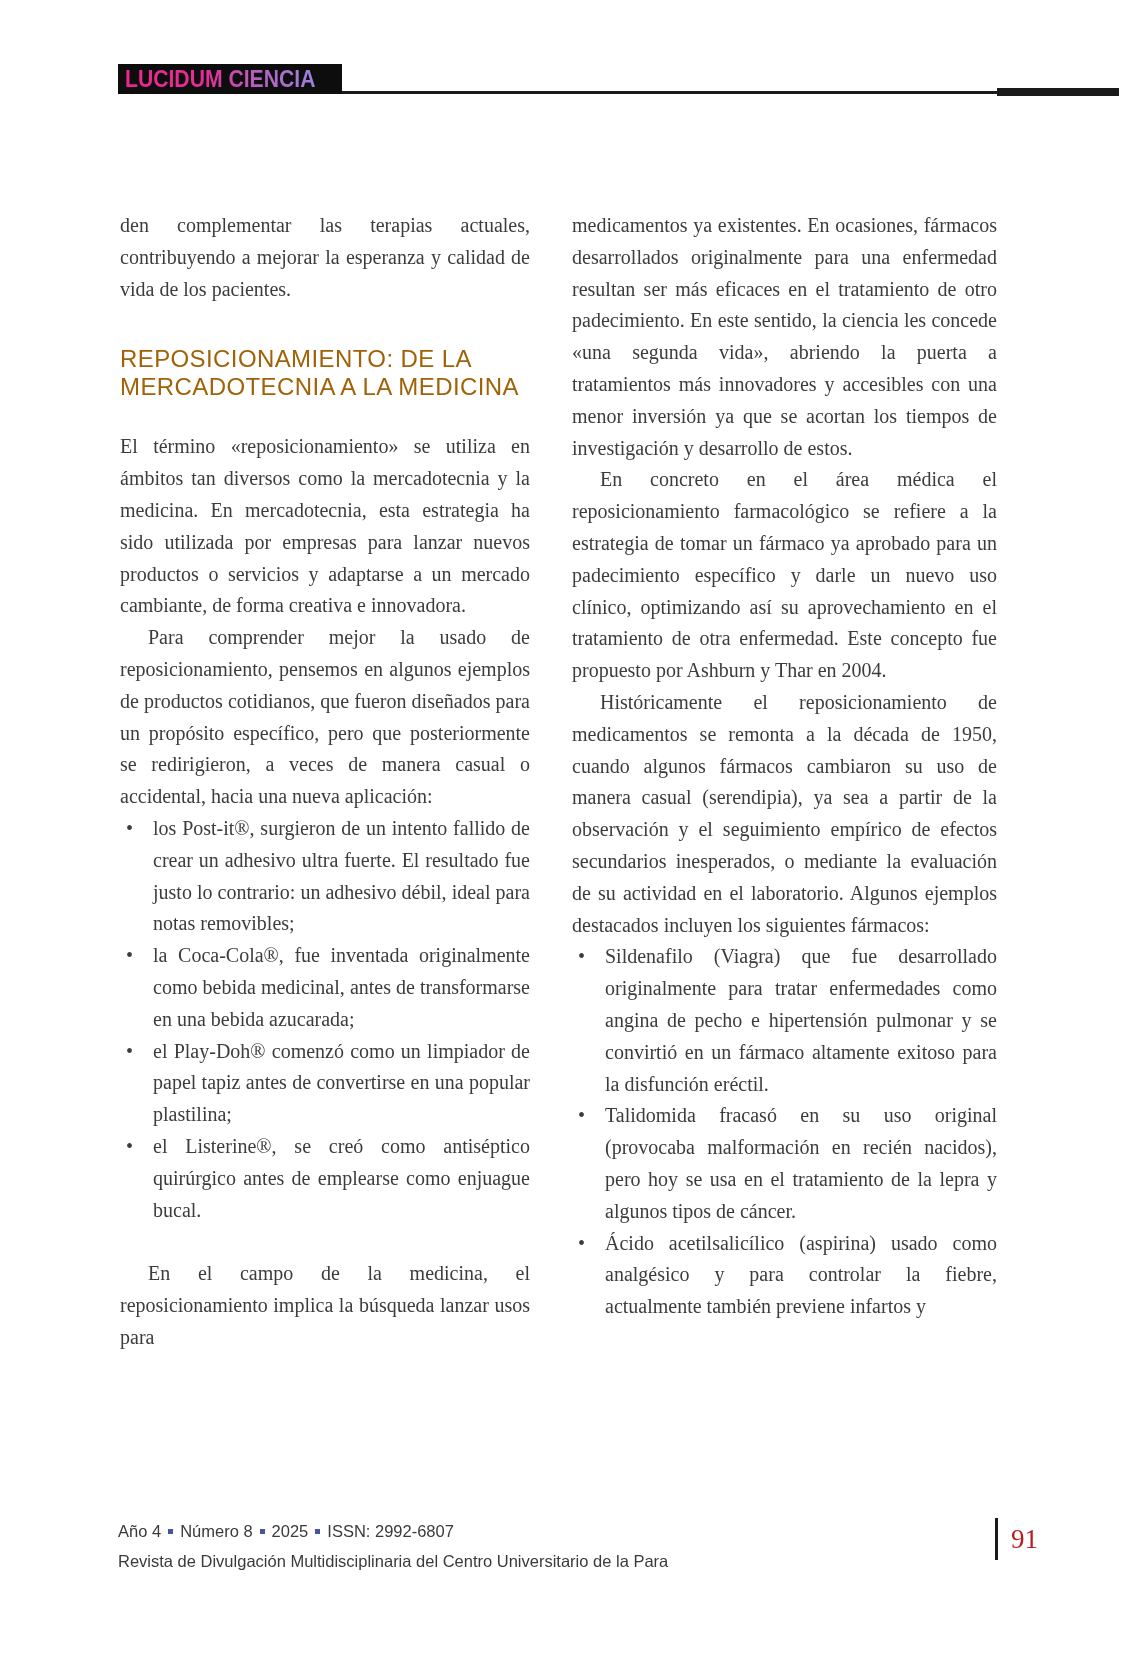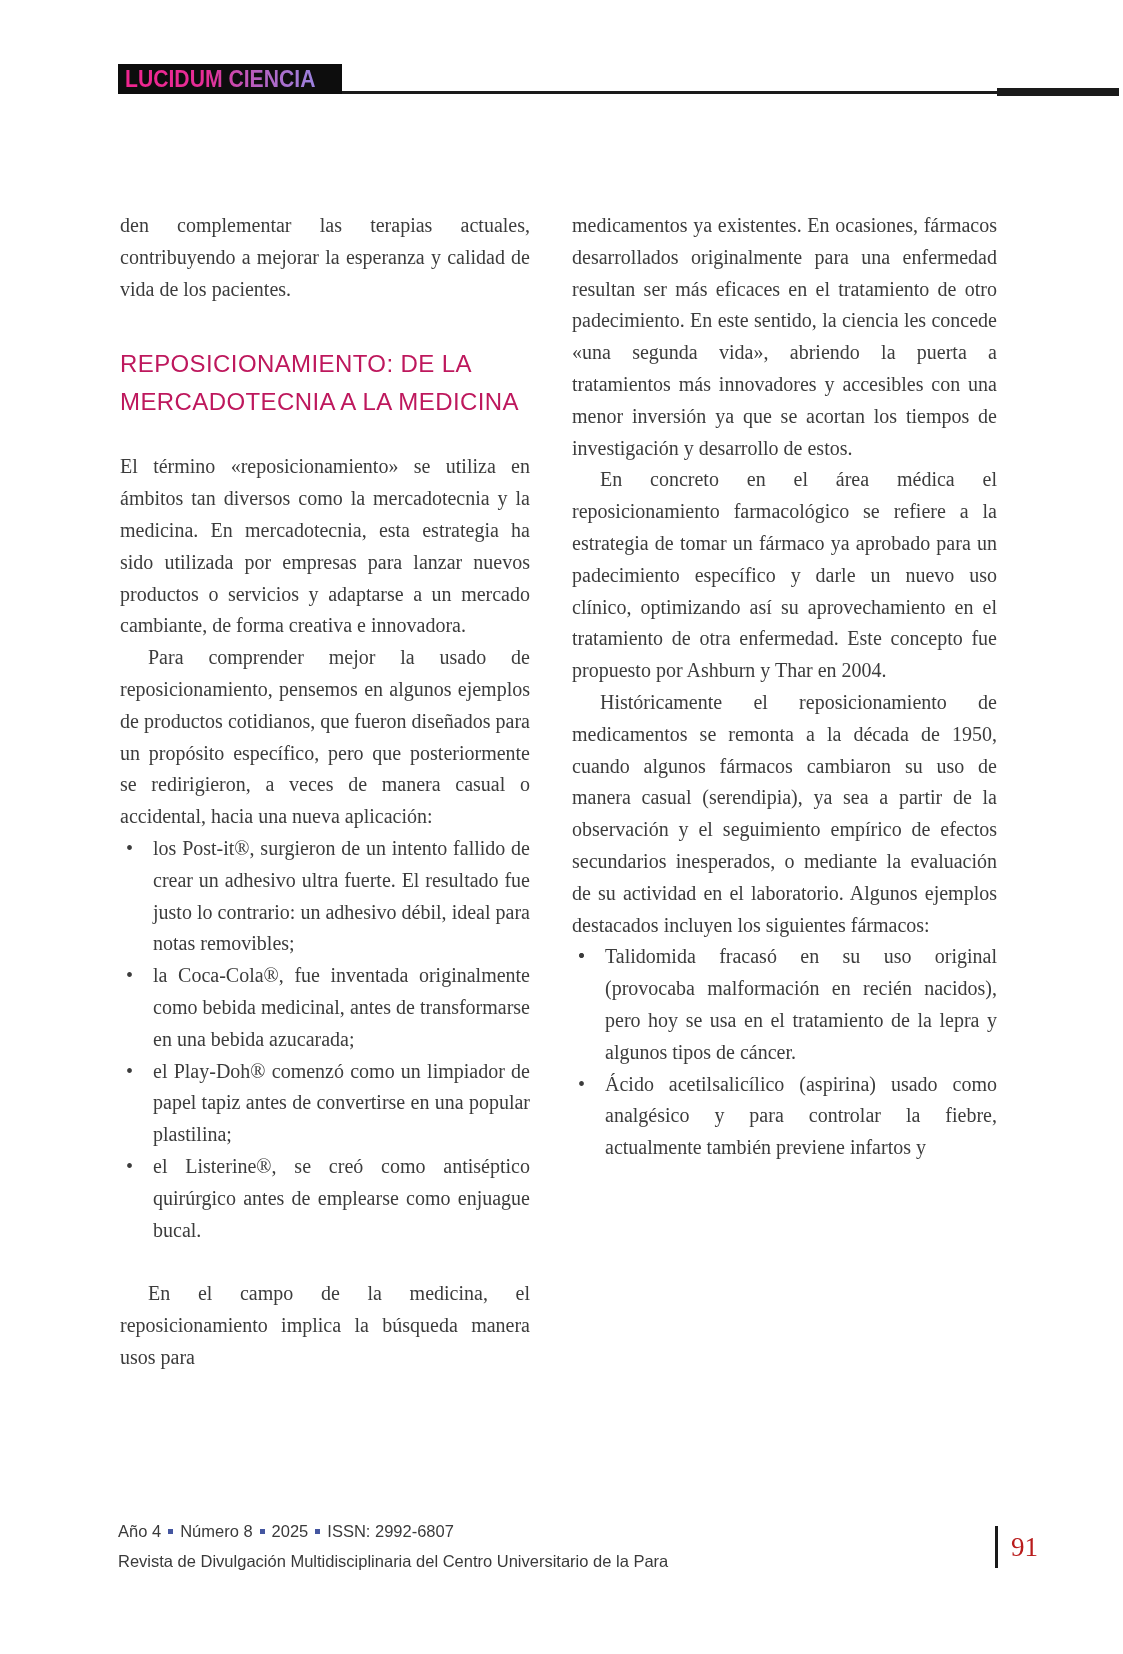--- a/index.html
+++ b/index.html
@@ -74,24 +74,24 @@
     margin-top: 48px;
   }
   .col p { margin: 0; }
   .indent { text-indent: 28px; }
   .spaced-top { margin-top: 32px !important; }
   .ital { font-style: italic; }
 
   .section-heading {
     font-family: "Liberation Sans", sans-serif;
     font-size: 24px;
-    line-height: 38px;
+    line-height: 28px;
     font-weight: 400;
     letter-spacing: 0.4px;
-    color: #be185d;
+    color: #a16207;
     text-align: left;
     margin: 40px 0 30px 0 !important;
   }
 
   ul.bullets {
     list-style: none;
     margin: 0;
     padding: 0;
   }
   ul.bullets li {
@@ -106,21 +106,21 @@
   }
 
   
   .footer {
     position: absolute;
     left: 118px;
     top: 1516px;
     width: 920px;
     display: flex;
     justify-content: space-between;
-    align-items: center;
+    align-items: flex-start;
   }
   .footer-meta {
     font-family: "Liberation Sans", sans-serif;
     font-size: 16.5px;
     line-height: 30px;
     color: #3a3a3a;
   }
   .meta-line { display: flex; align-items: center; }
   .sq {
     display: inline-block;
@@ -168,30 +168,30 @@
       <p>El término «reposicionamiento» se utiliza en ámbitos tan diversos como la mercadotecnia y la medicina. En mercadotecnia, esta estrategia ha sido utilizada por empresas para lanzar nuevos productos o servicios y adaptarse a un mercado cambiante, de forma creativa e innovadora.</p>
       <p class="indent">Para comprender mejor la usado de reposicionamiento, pensemos en algunos ejemplos de productos cotidianos, que fueron diseñados para un propósito específico, pero que posteriormente se redirigieron, a veces de manera casual o accidental, hacia una nueva aplicación:</p>
 
       <ul class="bullets">
         <li><span class="bullet-marker">•</span><span>los Post-it®, surgieron de un intento fallido de crear un adhesivo ultra fuerte. El resultado fue justo lo contrario: un adhesivo débil, ideal para notas removibles;</span></li>
         <li><span class="bullet-marker">•</span><span>la Coca-Cola®, fue inventada originalmente como bebida medicinal, antes de transformarse en una bebida azucarada;</span></li>
         <li><span class="bullet-marker">•</span><span>el Play-Doh® comenzó como un limpiador de papel tapiz antes de convertirse en una popular plastilina;</span></li>
         <li><span class="bullet-marker">•</span><span>el Listerine®, se creó como antiséptico quirúrgico antes de emplearse como enjuague bucal.</span></li>
       </ul>
 
-      <p class="indent spaced-top">En el campo de la medicina, el reposicionamiento implica la búsqueda manera usos para</p>
+      <p class="indent spaced-top">En el campo de la medicina, el reposicionamiento implica la búsqueda lanzar usos para</p>
     </div>
 
     <div class="col">
       <p>medicamentos ya existentes. En ocasiones, fármacos desarrollados originalmente para una enfermedad resultan ser más eficaces en el tratamiento de otro padecimiento. En este sentido, la ciencia les concede «una segunda vida», abriendo la puerta a tratamientos más innovadores y accesibles con una menor inversión ya que se acortan los tiempos de investigación y desarrollo de estos.</p>
       <p class="indent">En concreto en el área médica el reposicionamiento farmacológico se refiere a la estrategia de tomar un fármaco ya aprobado para un padecimiento específico y darle un nuevo uso clínico, optimizando así su aprovechamiento en el tratamiento de otra enfermedad. Este concepto fue propuesto por Ashburn y Thar en 2004.</p>
       <p class="indent">Históricamente el reposicionamiento de medicamentos se remonta a la década de 1950, cuando algunos fármacos cambiaron su uso de manera casual (serendipia), ya sea a partir de la observación y el seguimiento empírico de efectos secundarios inesperados, o mediante la evaluación de su actividad en el laboratorio. Algunos ejemplos destacados incluyen los siguientes fármacos:</p>
 
       <ul class="bullets">
-        <li><span class="bullet-marker">•</span></li>
+        <li><span class="bullet-marker">•</span><span>Sildenafilo (Viagra) que fue desarrollado originalmente para tratar enfermedades como angina de pecho e hipertensión pulmonar y se convirtió en un fármaco altamente exitoso para la disfunción eréctil.</span></li>
         <li><span class="bullet-marker">•</span><span>Talidomida fracasó en su uso original (provocaba malformación en recién nacidos), pero hoy se usa en el tratamiento de la lepra y algunos tipos de cáncer.</span></li>
         <li><span class="bullet-marker">•</span><span>Ácido acetilsalicílico (aspirina) usado como analgésico y para controlar la fiebre, actualmente también previene infartos y</span></li>
       </ul>
     </div>
   </div>
 
   <div class="footer">
     <div class="footer-meta">
       <div class="meta-line">
         <span>Año 4</span>

